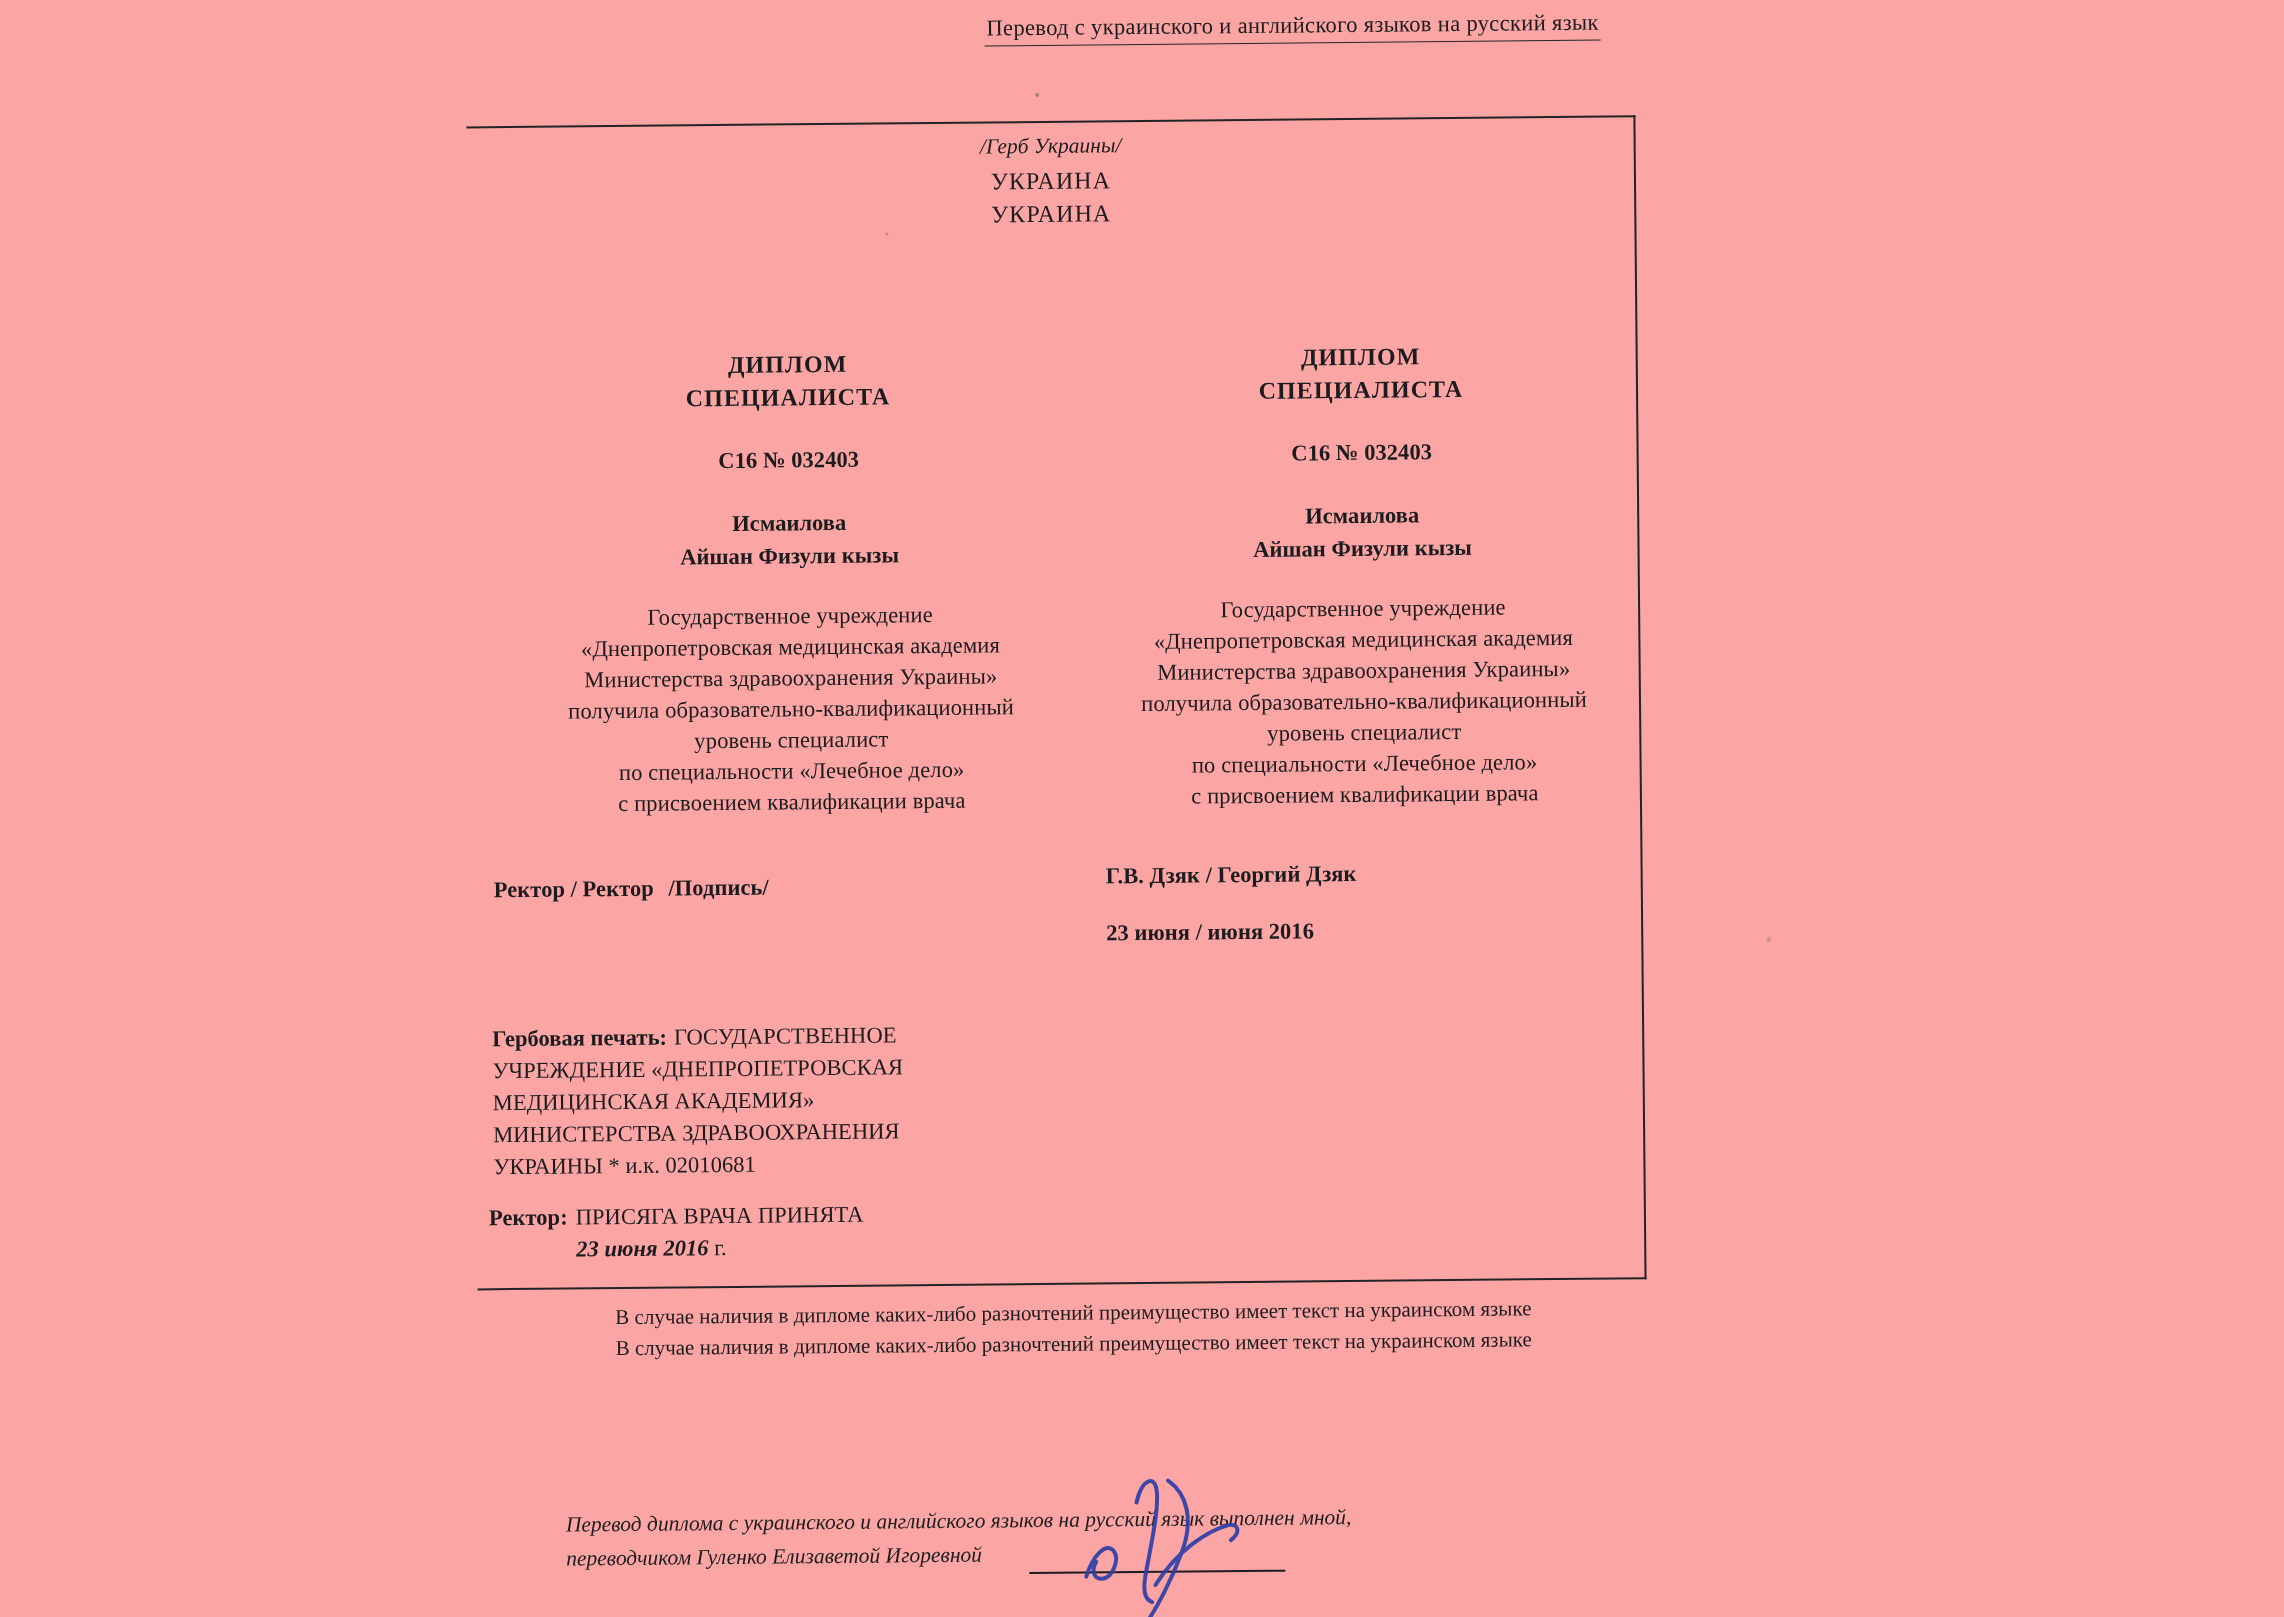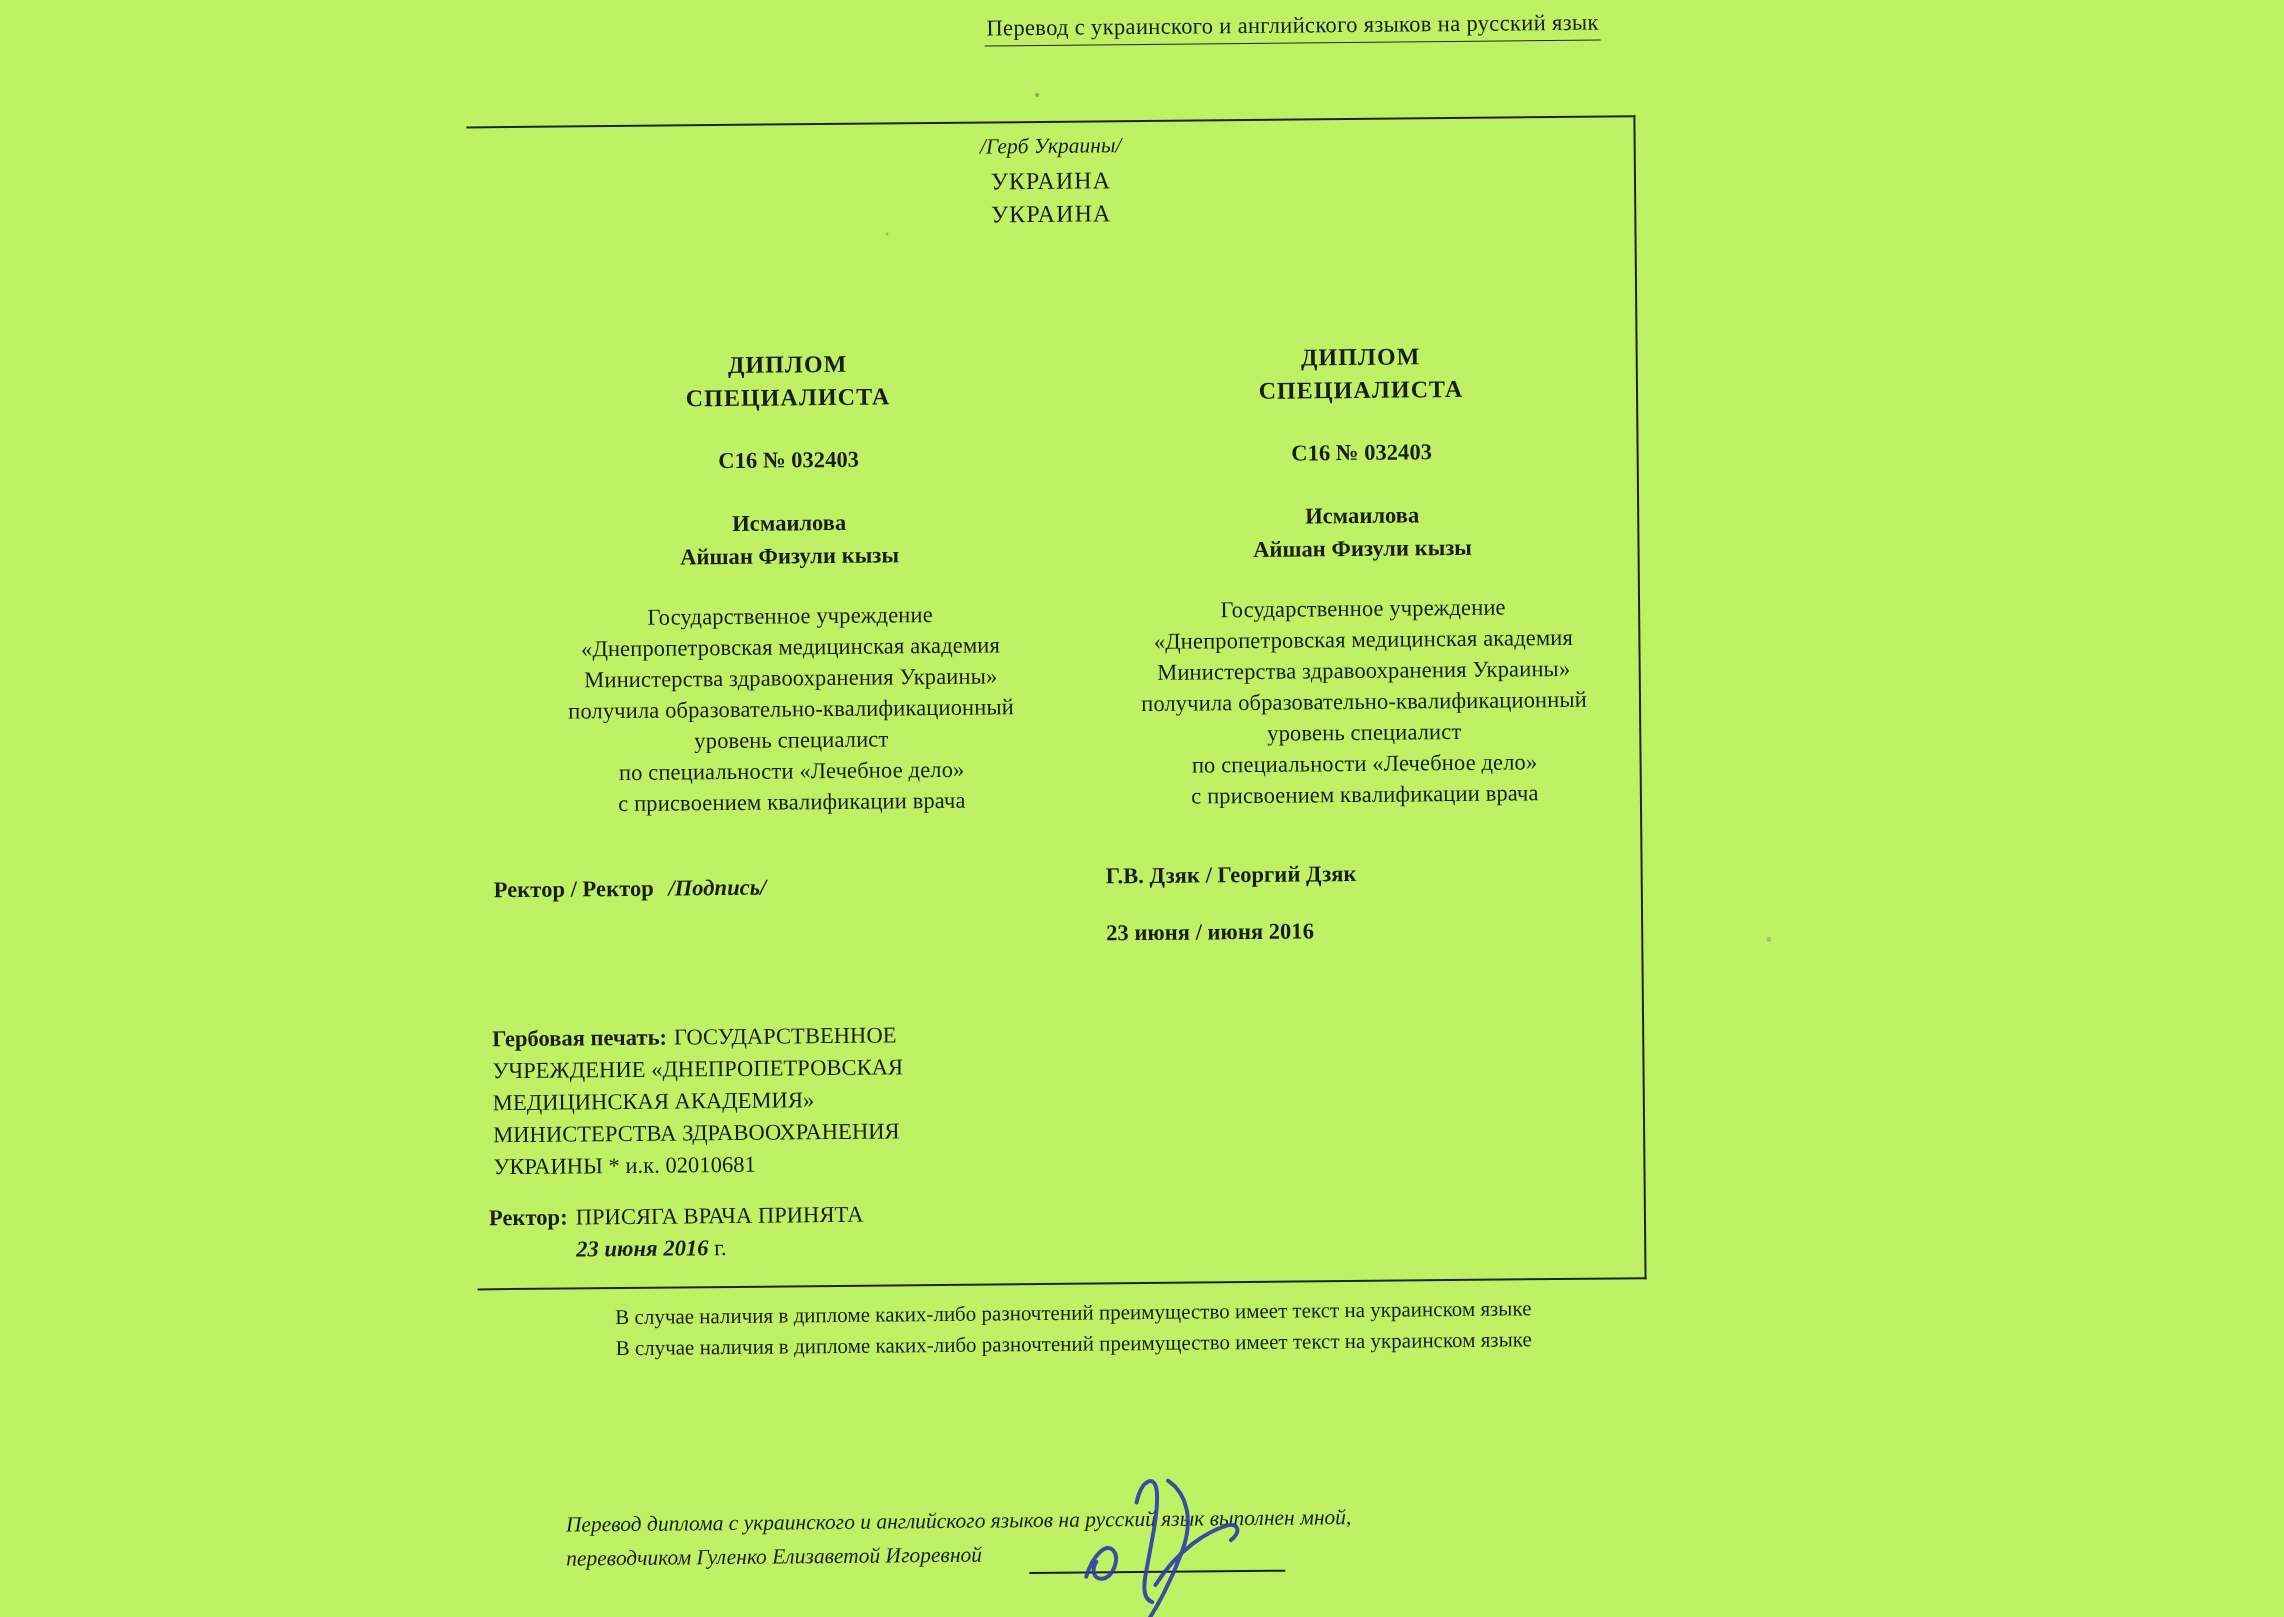--- a/index.html
+++ b/index.html
@@ -1,17 +1,17 @@
 <!DOCTYPE html>
 <html style="font-size:9px"><head>
 <meta charset="utf-8">
 <style>
   html,body{margin:0;padding:0;background:#e9e9e7;}
   #page{
-    position:relative;width:2284px;height:1617px;background:#bef264;
+    position:relative;width:2284px;height:1617px;background:#fca5a5;
     overflow:hidden;color:#1c1c1e;
     font-family:"Liberation Serif","DejaVu Serif",serif;
   }
   #content{position:absolute;left:0;top:0;width:2284px;height:1617px;
     transform:rotate(-0.55deg);transform-origin:1142px 808px;}
   .abs{position:absolute;}
   
   .header{left:893px;top:13.6px;width:814px;text-align:center;font-size:22.6px;letter-spacing:0.3px;}
   .header span{border-bottom:1.7px solid #252527;padding:0 2.3px 5.7px;}
   
@@ -27,21 +27,21 @@
   .title{font-size:24px;font-weight:bold;letter-spacing:1.1px;line-height:33px;}
   .tL{top:345px}.tR{top:343px}
   .number{font-size:22.6px;font-weight:bold;}
   .nL{top:444px}.nR{top:442px}
   .holder{font-size:22.6px;font-weight:bold;line-height:33px;}
   .hL{top:503px}.hR{top:501px}
   .para{font-size:22.6px;line-height:31px;letter-spacing:0.1px;}
   .pL{top:597px}.pR{top:595px}
   
   .rector{left:493px;top:871px;font-size:22.6px;font-weight:bold;}
-  .sign-note{font-style:italic;margin-left:14.7px;}
+  .sign-note{margin-left:14.7px;}
   .dzyak{left:1105px;top:863px;font-size:22.6px;font-weight:bold;}
   .issued{left:1105px;top:920px;font-size:22.6px;font-weight:bold;}
   
   .seal{left:490px;top:1017px;width:577px;font-size:22.6px;line-height:32px;text-align:left;}
   .bold{font-weight:bold;}
   .seal .rest{margin-left:6.8px;}
   .stamp1{left:485px;top:1199px;font-size:22.6px;}
   .stamp1 .rest{margin-left:8px;}
   .stamp2{left:572px;top:1231px;font-size:22.6px;}
   .stamp-date{font-weight:bold;font-style:italic;}

